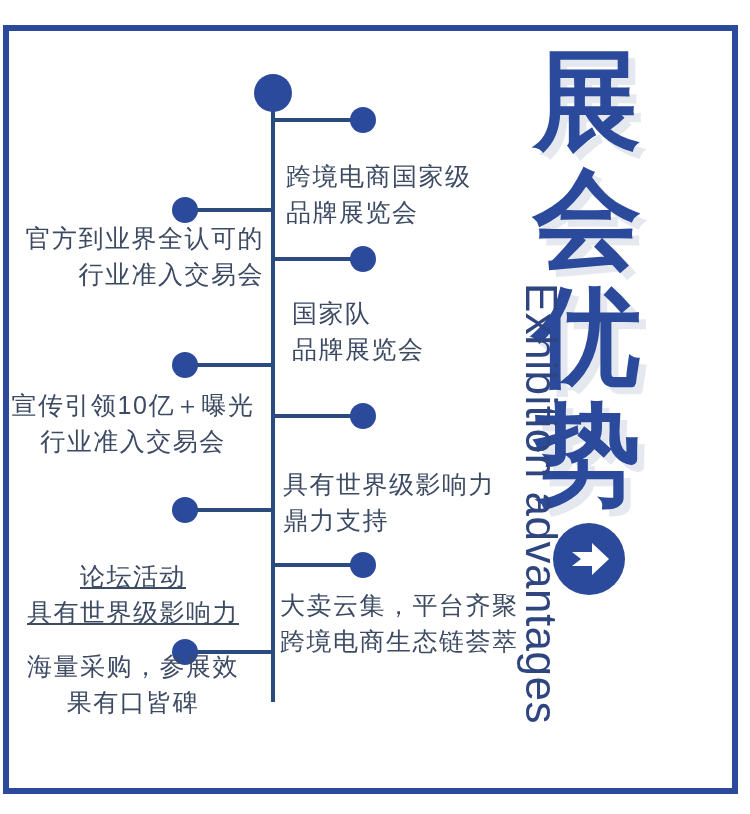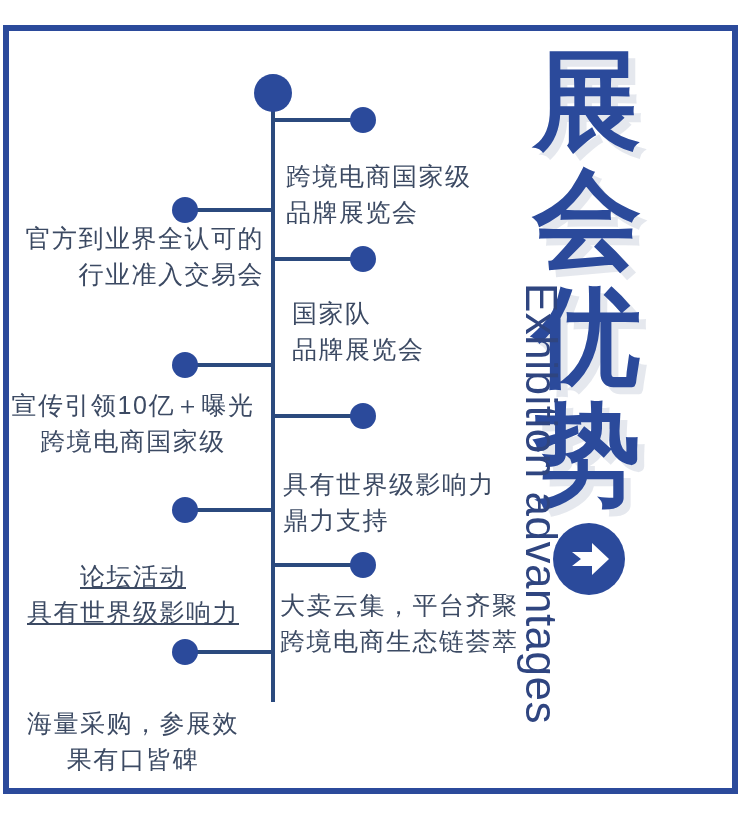--- a/index.html
+++ b/index.html
@@ -137,40 +137,40 @@
 行业准入交易会</div>
 
   <div class="connector" style="left:275px; top:257px; width:80px;"></div>
   <div class="dot dot-sm" style="left:350px; top:246px;"></div>
   <div class="node-text right" style="left:292px; top:272px; width:215px;">国家队
 品牌展览会</div>
 
   <div class="connector" style="left:190px; top:363px; width:85px;"></div>
   <div class="dot dot-sm" style="left:172px; top:352px;"></div>
   <div class="node-text left" style="left:2px; top:387px; width:262px;">宣传引领10亿＋曝光
-跨境电商国家级</div>
+行业准入交易会</div>
 
   <div class="connector" style="left:275px; top:414px; width:80px;"></div>
   <div class="dot dot-sm" style="left:350px; top:403px;"></div>
   <div class="node-text right" style="left:283px; top:443px; width:232px;">具有世界级影响力
 鼎力支持</div>
 
   <div class="connector" style="left:190px; top:508px; width:85px;"></div>
   <div class="dot dot-sm" style="left:172px; top:497px;"></div>
   <div class="node-text left" style="left:2px; top:558px; width:262px;text-decoration:underline;">论坛活动
 具有世界级影响力</div>
 
   <div class="connector" style="left:275px; top:563px; width:80px;"></div>
   <div class="dot dot-sm" style="left:350px; top:552px;"></div>
   <div class="node-text right" style="left:280px; top:564px; width:262px;">大卖云集，平台齐聚
 跨境电商生态链荟萃</div>
 
   <div class="connector" style="left:190px; top:650px; width:85px;"></div>
   <div class="dot dot-sm" style="left:172px; top:639px;"></div>
-  <div class="node-text left" style="left:2px; top:705px; width:262px;">海量采购，参展效
+  <div class="node-text left" style="left:2px; top:648px; width:262px;">海量采购，参展效
 果有口皆碑</div>
 
   <div class="title-col">
     <div class="title-char">展</div>
     <div class="title-char">会</div>
     <div class="title-char">优</div>
     <div class="title-char">势</div>
   </div>
 
   <div class="en-title">Exhibition advantages</div>

